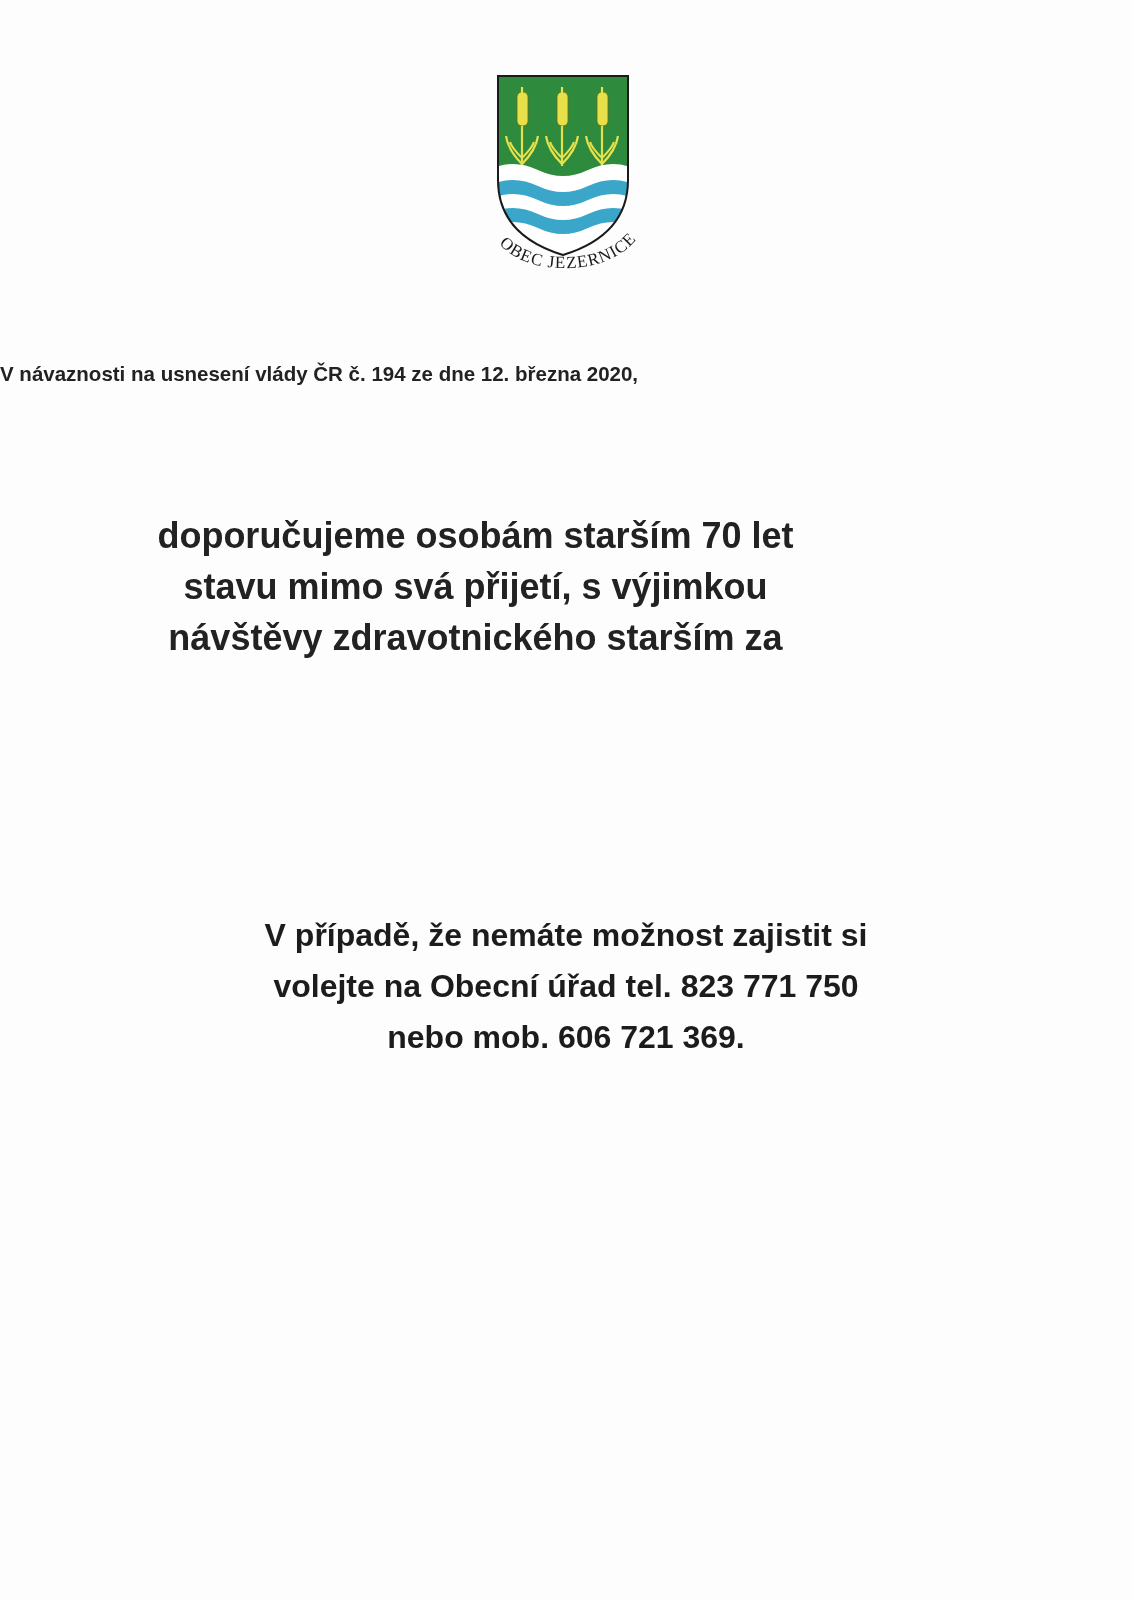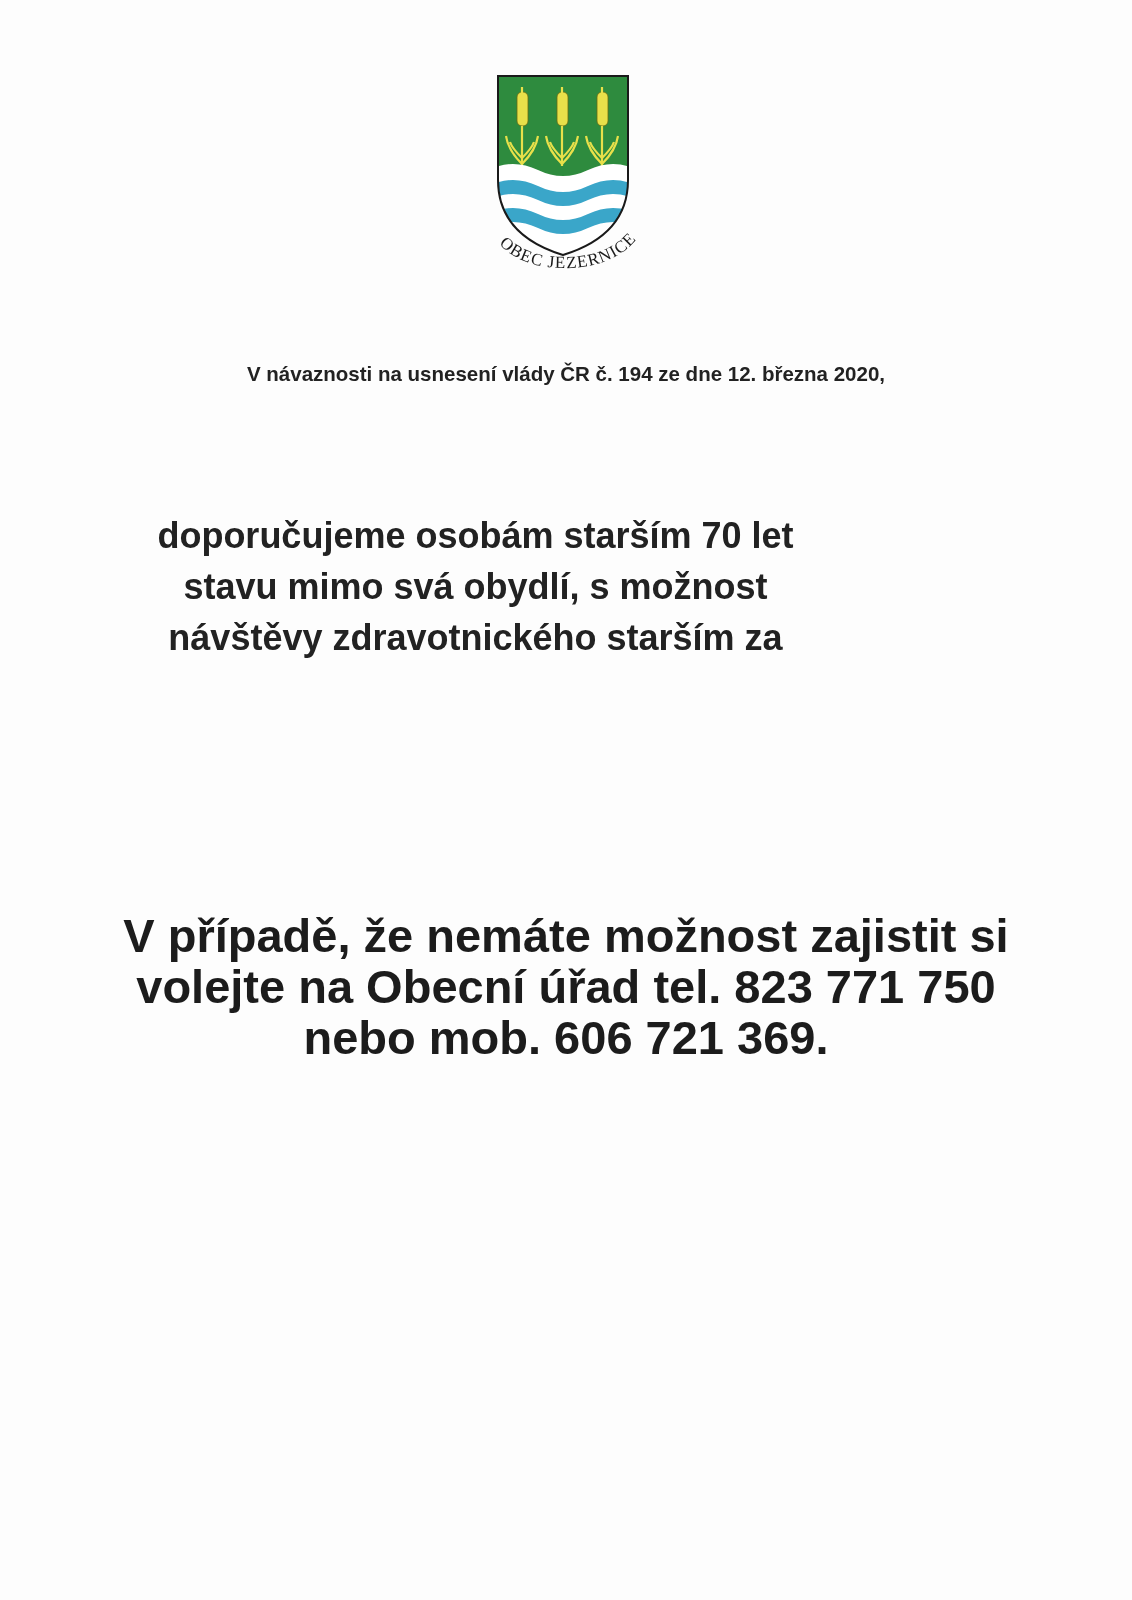--- a/index.html
+++ b/index.html
@@ -9,33 +9,33 @@
     position: relative;
     overflow: hidden;
     font-family: "Liberation Sans", sans-serif;
     color: #1e1e1e;
   }
   .page { position: absolute; left: 0; top: 0; width: 1132px; height: 1600px; }
   .emblem { position: absolute; left: 468px; top: 70px; width: 200px; height: 210px; }
   .emblem svg { width: 200px; height: 210px; display: block; }
   .intro {
     position: absolute; left: 0; top: 360px; width: 1132px;
-    text-align: center; font-weight: bold; font-size: 20.5px; line-height: 28px;
+    text-align: left; font-weight: bold; font-size: 20.5px; line-height: 28px;
     color: #222;
   }
   .intro .line { display: block; }
   .main {
     position: absolute; left: 0; top: 510px; width: 951px;
     text-align: center; font-weight: bold; font-size: 36px; line-height: 51px;
     color: #222;
   }
   .main .line { display: block; }
   .contact {
     position: absolute; left: 0; top: 910px; width: 1132px;
-    text-align: center; font-weight: bold; font-size: 47px; line-height: 51px;
+    text-align: center; font-weight: bold; font-size: 32px; line-height: 51px;
     color: #1c1c1c;
   }
   .contact .line { display: block; }
 </style>
 </head>
 <body>
 
 <div class="page">
 
   <div class="emblem">
@@ -72,21 +72,21 @@
       </text>
     </svg>
   </div>
 
   <div class="intro">
     <span class="line">V návaznosti na usnesení vlády ČR č. 194 ze dne 12. března 2020,</span>
   </div>
 
   <div class="main">
     <span class="line">doporučujeme osobám starším 70 let</span>
-    <span class="line">stavu mimo svá obydlí, s možnost</span>
+    <span class="line">stavu mimo svá přijetí, s výjimkou</span>
     <span class="line">návštěvy zdravotnického starším za</span>
   </div>
 
   <div class="contact">
     <span class="line">V případě, že nemáte možnost zajistit si</span>
     <span class="line">volejte na Obecní úřad tel. 823 771 750</span>
     <span class="line">nebo mob. 606 721 369.</span>
   </div>
 
 </div>

